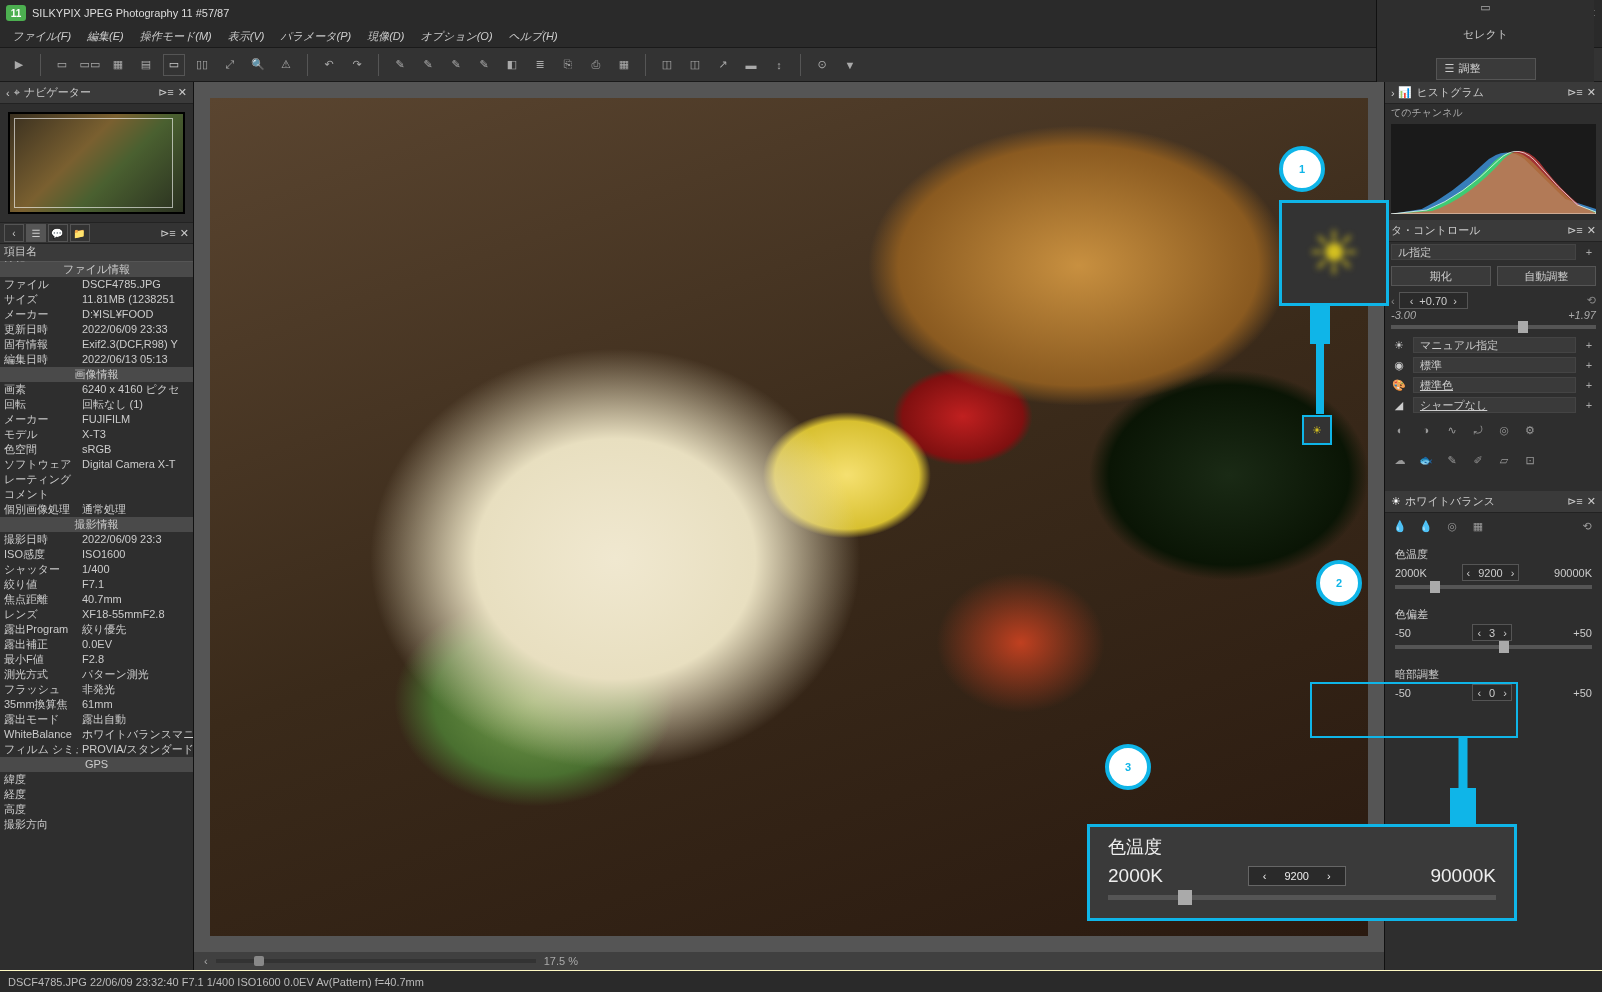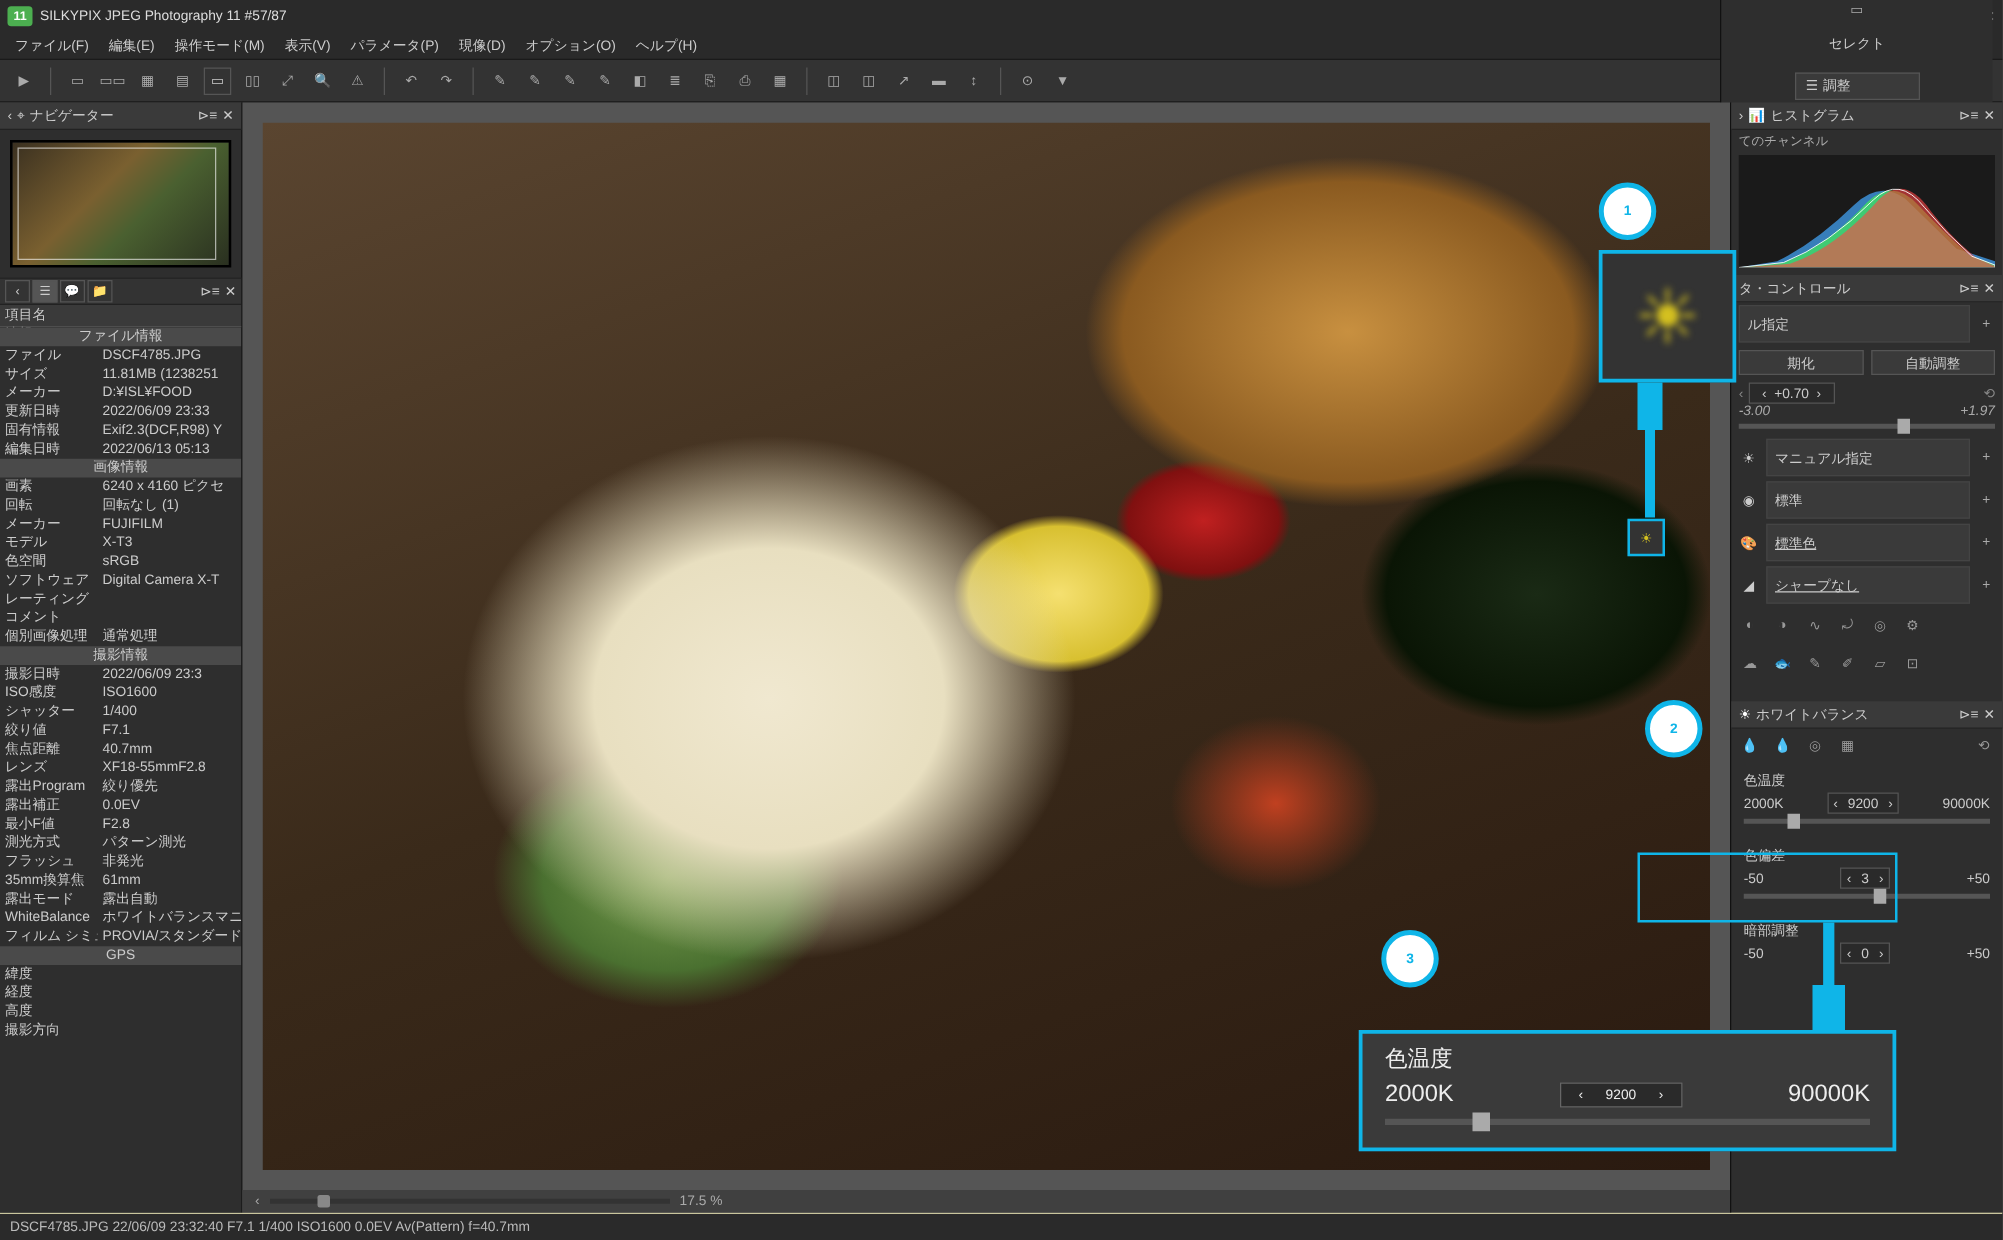--- a/index.html
+++ b/index.html
@@ -1,21 +1,21 @@
 <!DOCTYPE html>
 <html><head>
 <meta charset="utf-8">
 <style>
   * { margin: 0; padding: 0; box-sizing: border-box; font-family: "Meiryo", "MS Gothic", sans-serif; font-size: 11px; }
   body { background: #2a2a2a; color: #ccc; width: 1602px; height: 992px; overflow: hidden; position: relative; }
   .titlebar { height: 26px; background: #2a2a2a; display: flex; align-items: center; padding: 0 6px; color: #ddd; font-size: 13px; }
   .titlebar .logo { width: 20px; height: 16px; background: #4caf50; border-radius: 3px; margin-right: 6px; display:flex;align-items:center;justify-content:center;color:#fff;font-weight:bold;font-size:10px;}
   .titlebar .winbtns { margin-left: auto; display:flex; gap:10px; color:#ccc;}
   .menubar { height: 22px; background: #2a2a2a; display: flex; align-items: center; padding: 0 6px; color: #ccc; gap: 4px; border-bottom: 1px solid #1a1a1a;}
-  .menubar span { padding: 2px 6px; }
+  .menubar span { padding: 2px 6px; font-style: italic; }
   .toolbar { height: 34px; background: #333; display: flex; align-items: center; padding: 0 8px; gap: 6px; border-bottom: 1px solid #1a1a1a;}
   .tb-ico { width: 22px; height: 22px; display:flex;align-items:center;justify-content:center; color:#aaa; }
   .tb-sep { width: 1px; height: 22px; background: #555; margin: 0 4px; }
   .tb-box { border:1px solid #555; padding:1px 4px; min-width:22px; height:22px; display:flex;align-items:center;justify-content:center;}
   .toolbar .right { margin-left: auto; display:flex; align-items:center; gap:8px;}
   .dropdown { background:#3a3a3a; border:1px solid #555; padding:2px 8px; min-width:100px; height:22px; display:flex;align-items:center; }
   .main { display: flex; height: calc(100% - 26px - 22px - 34px - 22px); }
   .left { width: 194px; background: #2e2e2e; border-right:1px solid #111; display:flex; flex-direction:column;}
   .panel-hdr { height: 22px; background:#3a3a3a; display:flex; align-items:center; padding:0 6px; font-size:11px; border-bottom:1px solid #222;}
   .panel-hdr .x { margin-left:auto; display:flex; gap:4px;}
@@ -51,21 +51,21 @@
   .hist svg{width:100%;height:100%;}
   .btn { background:#3a3a3a; border:1px solid #555; padding:2px 8px; font-size:11px; height:20px; display:flex;align-items:center;justify-content:center;}
   .btnrow { display:flex; gap:6px; padding:4px 6px;}
   .slider-row { padding:2px 6px; }
   .slider-row .labels{display:flex;justify-content:space-between;font-size:10px;color:#aaa;font-style:italic;}
   .slider-row .track{height:4px;background:#555;margin:4px 0;position:relative;}
   .slider-row .track .thumb{position:absolute;top:-4px;width:10px;height:12px;background:#aaa;}
   .slider-row .valbox{display:flex;justify-content:center;gap:4px;align-items:center;}
   .slider-row .valbox .vb{background:#2a2a2a;border:1px solid #555;padding:0 10px;font-size:11px;height:17px;display:flex;align-items:center;gap:6px;}
   .param-row{display:flex;align-items:center;gap:6px;padding:2px 6px;font-size:11px;}
-  .param-row .dd{flex:1;background:#3a3a3a;border:1px solid #444;height:30px;padding:0 6px;display:flex;align-items:center;}
+  .param-row .dd{flex:1;background:#3a3a3a;border:1px solid #444;height:16px;padding:0 6px;display:flex;align-items:center;}
   .param-row .plus{width:14px;text-align:center;color:#aaa;}
   .iconbar{display:flex;gap:8px;padding:6px;flex-wrap:wrap;}
   .iconbar .ic{width:18px;height:18px;color:#999;display:flex;align-items:center;justify-content:center;}
   .wb-box{margin:4px 6px;border:none;padding:4px 0;}
   .wb-box .row3{display:flex;justify-content:space-between;align-items:center;padding:2px 4px;font-size:11px;}
   .wb-box .stepper{background:#2a2a2a;border:1px solid #555;padding:0 4px;height:17px;display:flex;align-items:center;gap:8px;font-size:11px;}
   .statusbar { height:22px; background:#2a2a2a; display:flex; align-items:center; padding:0 8px; font-size:11px; color:#bbb; border-top:1px solid #fef9c3;}
   .annot { position:absolute; border:4px solid #0fb5e8; border-radius:50%; width:46px; height:46px; background:#fff; display:flex;align-items:center;justify-content:center;font-size:26px;font-weight:bold;color:#0fb5e8; z-index:100;}
   .annot-box { position:absolute; border:3px solid #0fb5e8; z-index:99; }
   .annot-arrow { position:absolute; z-index:99; }

